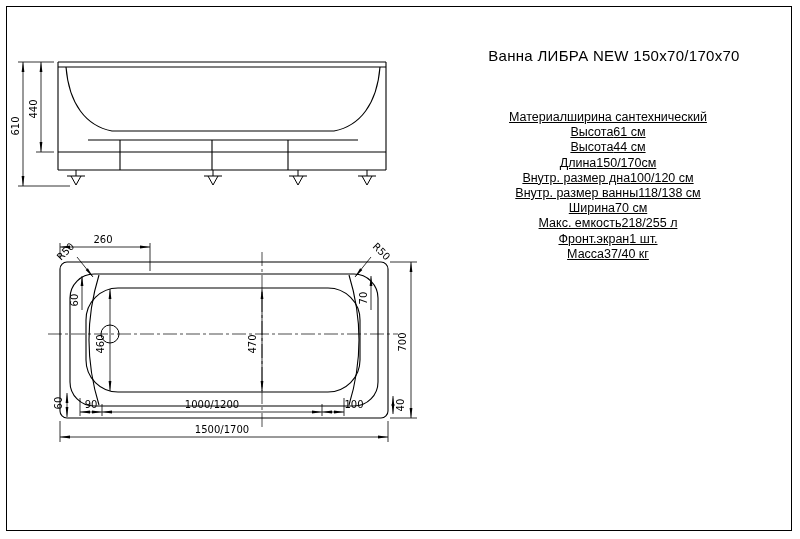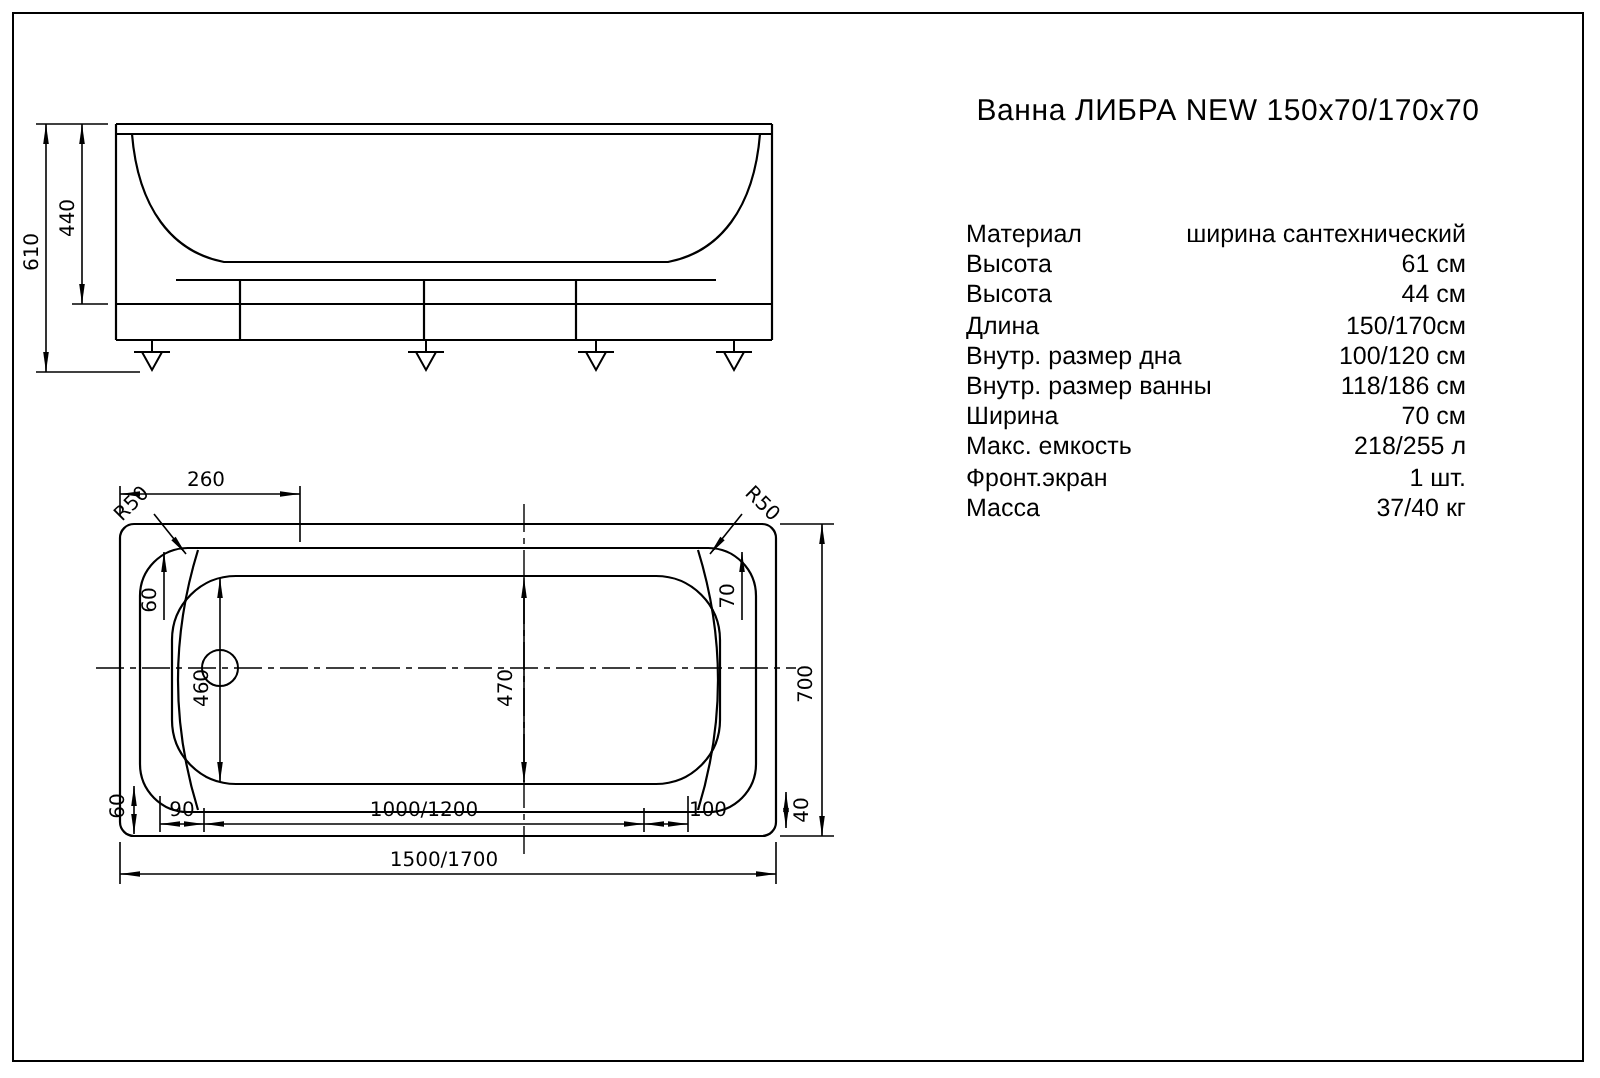--- a/index.html
+++ b/index.html
@@ -14,22 +14,23 @@
   .title {
     position:absolute; left:468px; top:46px; width:292px; height:20px;
     text-align:center; font-size:15px; line-height:20px; letter-spacing:.3px;
     white-space:nowrap;
   }
   .specs {
     position:absolute; left:483px; top:110px; width:250px;
     font-size:12.5px;
   }
   .spec-row {
-    display:flex; justify-content:space-between; line-height:15.2px;
+    display:flex; justify-content:center; line-height:15.2px;
     white-space:nowrap;
+    text-decoration:underline;
   }
   .spec-value { text-align:right; }
   svg.drawing { position:absolute; left:0; top:0; }
   svg text {
     font-family:"DejaVu Sans", sans-serif; font-size:10px; fill:#000;
     stroke:none;
   }
   .vw { stroke:#000; fill:none; stroke-width:1.1; }
   .thin { stroke:#000; fill:none; stroke-width:0.8; }
   .cl { stroke:#000; fill:none; stroke-width:0.7; stroke-dasharray:14 3 3 3; }
@@ -58,21 +59,21 @@
     <div class="spec-row">
       <span>Длина</span>
       <span class="spec-value">150/170см</span>
     </div>
     <div class="spec-row">
       <span>Внутр. размер дна</span>
       <span class="spec-value">100/120 см</span>
     </div>
     <div class="spec-row">
       <span>Внутр. размер ванны</span>
-      <span class="spec-value">118/186 см</span>
+      <span class="spec-value">118/138 см</span>
     </div>
     <div class="spec-row">
       <span>Ширина</span>
       <span class="spec-value">70 см</span>
     </div>
     <div class="spec-row">
       <span>Макс. емкость</span>
       <span class="spec-value">218/255 л</span>
     </div>
     <div class="spec-row">

